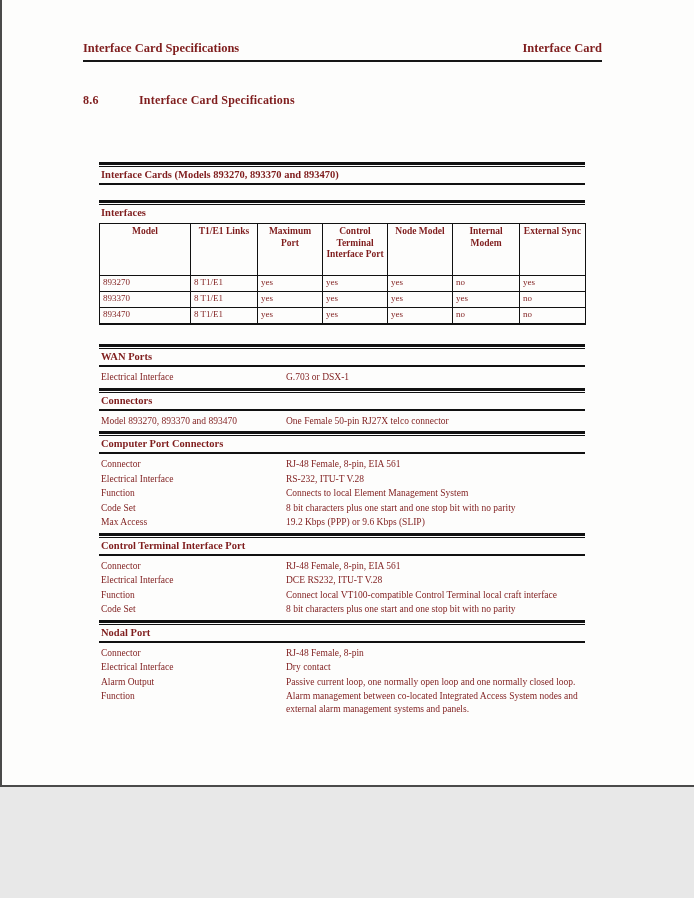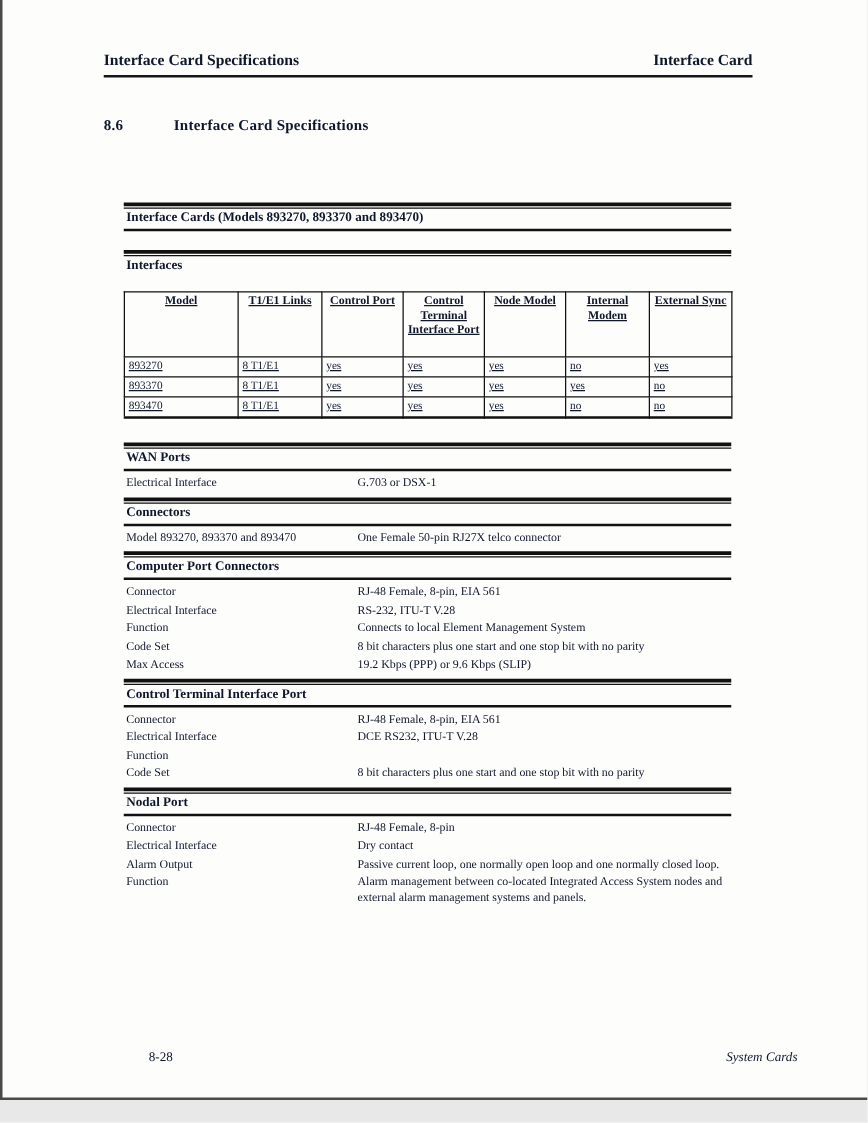--- a/index.html
+++ b/index.html
@@ -1,21 +1,21 @@
 <!DOCTYPE html>
 <html><head>
 <meta charset="utf-8">
 <style>
   html,body { margin:0; padding:0; background:#e8e8e8; }
   .page {
     position:relative;
-    width:694px; height:880px;
+    width:694px; height:787px;
     margin:0 auto;
     background:#fdfdfc;
-    color:#0f172a;
+    color:#7f1d1d;
     font-family:"Liberation Serif", serif;
     box-sizing:border-box;
     border-left:2px solid #4a4a4a;
     border-bottom:2px solid #4a4a4a;
     overflow:hidden;
   }
 
   
   .runhead {
     position:absolute; left:81px; top:41px; width:519px;
@@ -41,23 +41,22 @@
     padding:2px 2px 2px 2px;
   }
   .sec-title.underlined { border-bottom:2px solid #111; }
 
   .gap-a { height:15px; }
   .gap-b { height:19px; }
 
   
   table.if {
     width:100%; border-collapse:collapse; table-layout:fixed;
-    margin-top:12px;
+    margin-top:2px;
     font-size:9px;
-    text-decoration:underline;
   }
   table.if th, table.if td {
     border:1px solid #111; vertical-align:top; overflow:hidden;
   }
   table.if th {
     font-size:9.5px; font-weight:bold; text-align:center;
     padding:2px 2px; line-height:11.5px;
   }
   table.if thead tr { height:52px; }
   table.if td { padding:1px 3px 2px; line-height:10px; height:12px; text-align:left; }
@@ -115,21 +114,21 @@
           <col style="width:65px">
           <col style="width:65px">
           <col style="width:65px">
           <col style="width:67px">
           <col style="width:66px">
       </colgroup>
       <thead>
         <tr>
           <th>Model</th>
           <th>T1/E1 Links</th>
-          <th>Control Port</th>
+          <th>Maximum Port</th>
           <th>Control Terminal Interface Port</th>
           <th>Node Model</th>
           <th>Internal Modem</th>
           <th>External Sync</th>
         </tr>
       </thead>
       <tbody>
         <tr>
           <td>893270</td>
           <td>8 T1/E1</td>
@@ -230,20 +229,21 @@
         <div class="srow">
           <span class="lbl">Connector</span>
           <span class="val">RJ-48 Female, 8-pin, EIA 561</span>
         </div>
         <div class="srow">
           <span class="lbl">Electrical Interface</span>
           <span class="val">DCE RS232, ITU-T V.28</span>
         </div>
         <div class="srow">
           <span class="lbl">Function</span>
+          <span class="val">Connect local VT100-compatible Control Terminal local craft interface</span>
         </div>
         <div class="srow">
           <span class="lbl">Code Set</span>
           <span class="val">8 bit characters plus one start and one stop bit with no parity</span>
         </div>
       </div>
     </div>
 
     <div class="spec-section">
       <div class="rulehead">

